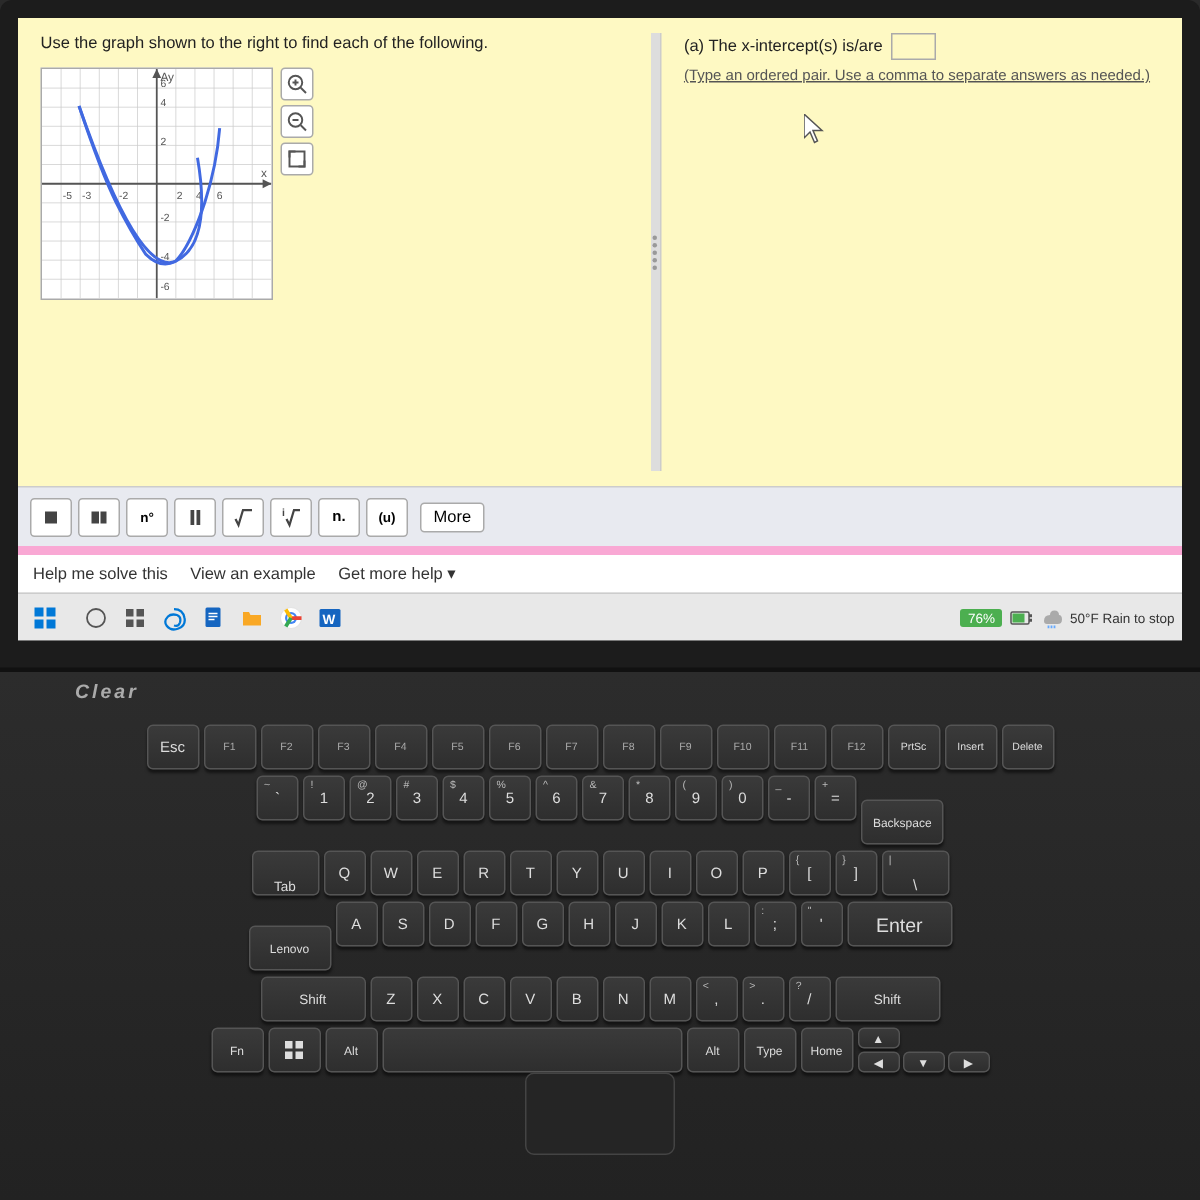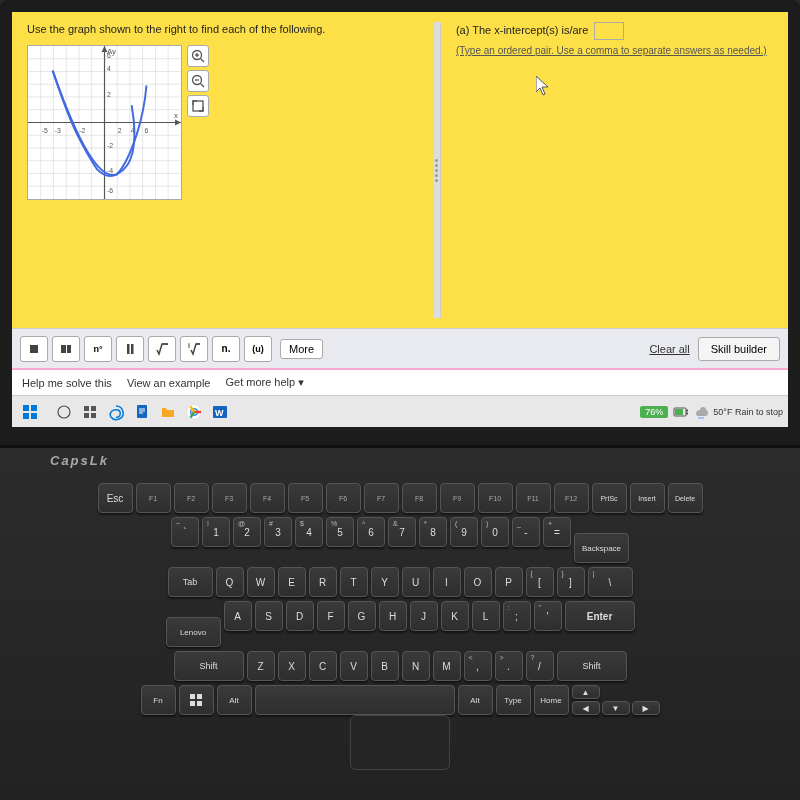--- a/index.html
+++ b/index.html
@@ -49,21 +49,21 @@
       display: flex;
       flex-direction: column;
     }
 
     
     .main-area {
       flex: 1;
       display: flex;
       flex-direction: row;
       padding: 10px 15px;
-      background: #fde047;
+      background: #fef9c3;
     }
 
     .left-panel {
       width: 55%;
       padding-right: 10px;
     }
 
     .right-panel {
       width: 45%;
       padding-left: 15px;
@@ -165,21 +165,21 @@
       cursor: pointer;
     }
 
     
     .help-row {
       display: flex;
       align-items: center;
       padding: 6px 10px;
       gap: 15px;
       background: white;
-      border-top: 2px solid #f9a8d4;
+      border-top: 6px solid #f9a8d4;
     }
 
     .help-link {
       font-size: 11px;
       color: #333;
       cursor: pointer;
       text-decoration: none;
     }
 
     
@@ -326,21 +326,21 @@
       align-items: center;
       justify-content: center;
       cursor: pointer;
       height: 30px;
       min-width: 28px;
       padding: 0 4px;
       position: relative;
       box-shadow: 0 2px 2px rgba(0,0,0,0.5);
     }
 
-    .key-wide { min-width: 45px; }
+    .key-wide { min-width: 45px; align-items: flex-end; }
     .key-wider { min-width: 55px; margin-top: 16px; }
     .key-widest { min-width: 70px; }
     .key-space { min-width: 200px; }
     .key-fn { min-width: 35px; font-size: 8px; }
 
     .key .shift-char {
       position: absolute;
       top: 2px;
       left: 4px;
       font-size: 7px;
@@ -529,24 +529,20 @@
             </svg>
           </div>
           <div class="toolbar-btn">
             <span style="font-size:10px;">n.</span>
           </div>
           <div class="toolbar-btn">
             <span style="font-size:9px;">(u)</span>
           </div>
           <div class="toolbar-more">More</div>
 
-          <div style="margin-left:auto; display:flex; align-items:center; gap:8px;">
-            <button class="clear-all-btn">Clear all</button>
-            <button class="skill-builder-btn">Skill builder</button>
-          </div>
         </div>
 
         <div class="help-row">
           <a class="help-link">Help me solve this</a>
           <a class="help-link">View an example</a>
           <a class="help-link">Get more help ▾</a>
         </div>
 
         <div class="taskbar">
 
@@ -635,21 +631,21 @@
             </svg>
             <span class="weather-text">50°F  Rain to stop</span>
           </div>
         </div>
 
       </div>
     </div>
   </div>
 
   <div class="keyboard-area">
-    <div class="lenovo-logo">CapsLk</div>
+    <div class="lenovo-logo">Clear</div>
 
     <div class="keyboard-rows">
 
       <div class="key-row">
         <div class="key key-fn">
             <span class="main-char">Esc</span>
           </div>
         <div class="key key-fn">
             <span style="font-size:7px;color:#aaa;">F1</span>
           </div>
@@ -836,21 +832,21 @@
           </div>
         <div class="key">
             <span class="shift-char">:</span>
             <span class="main-char">;</span>
           </div>
         <div class="key">
             <span class="shift-char">"</span>
             <span class="main-char">'</span>
           </div>
         <div class="key key-widest">
-            <span style="font-size:10px;font-weight:bold;">Enter</span>
+            <span style="font-size:13px;">Enter</span>
           </div>
       </div>
 
       <div class="key-row">
         <div class="key key-widest">
             <span style="font-size:9px;">Shift</span>
           </div>
         <div class="key">
             <span class="main-char">Z</span>
           </div>

